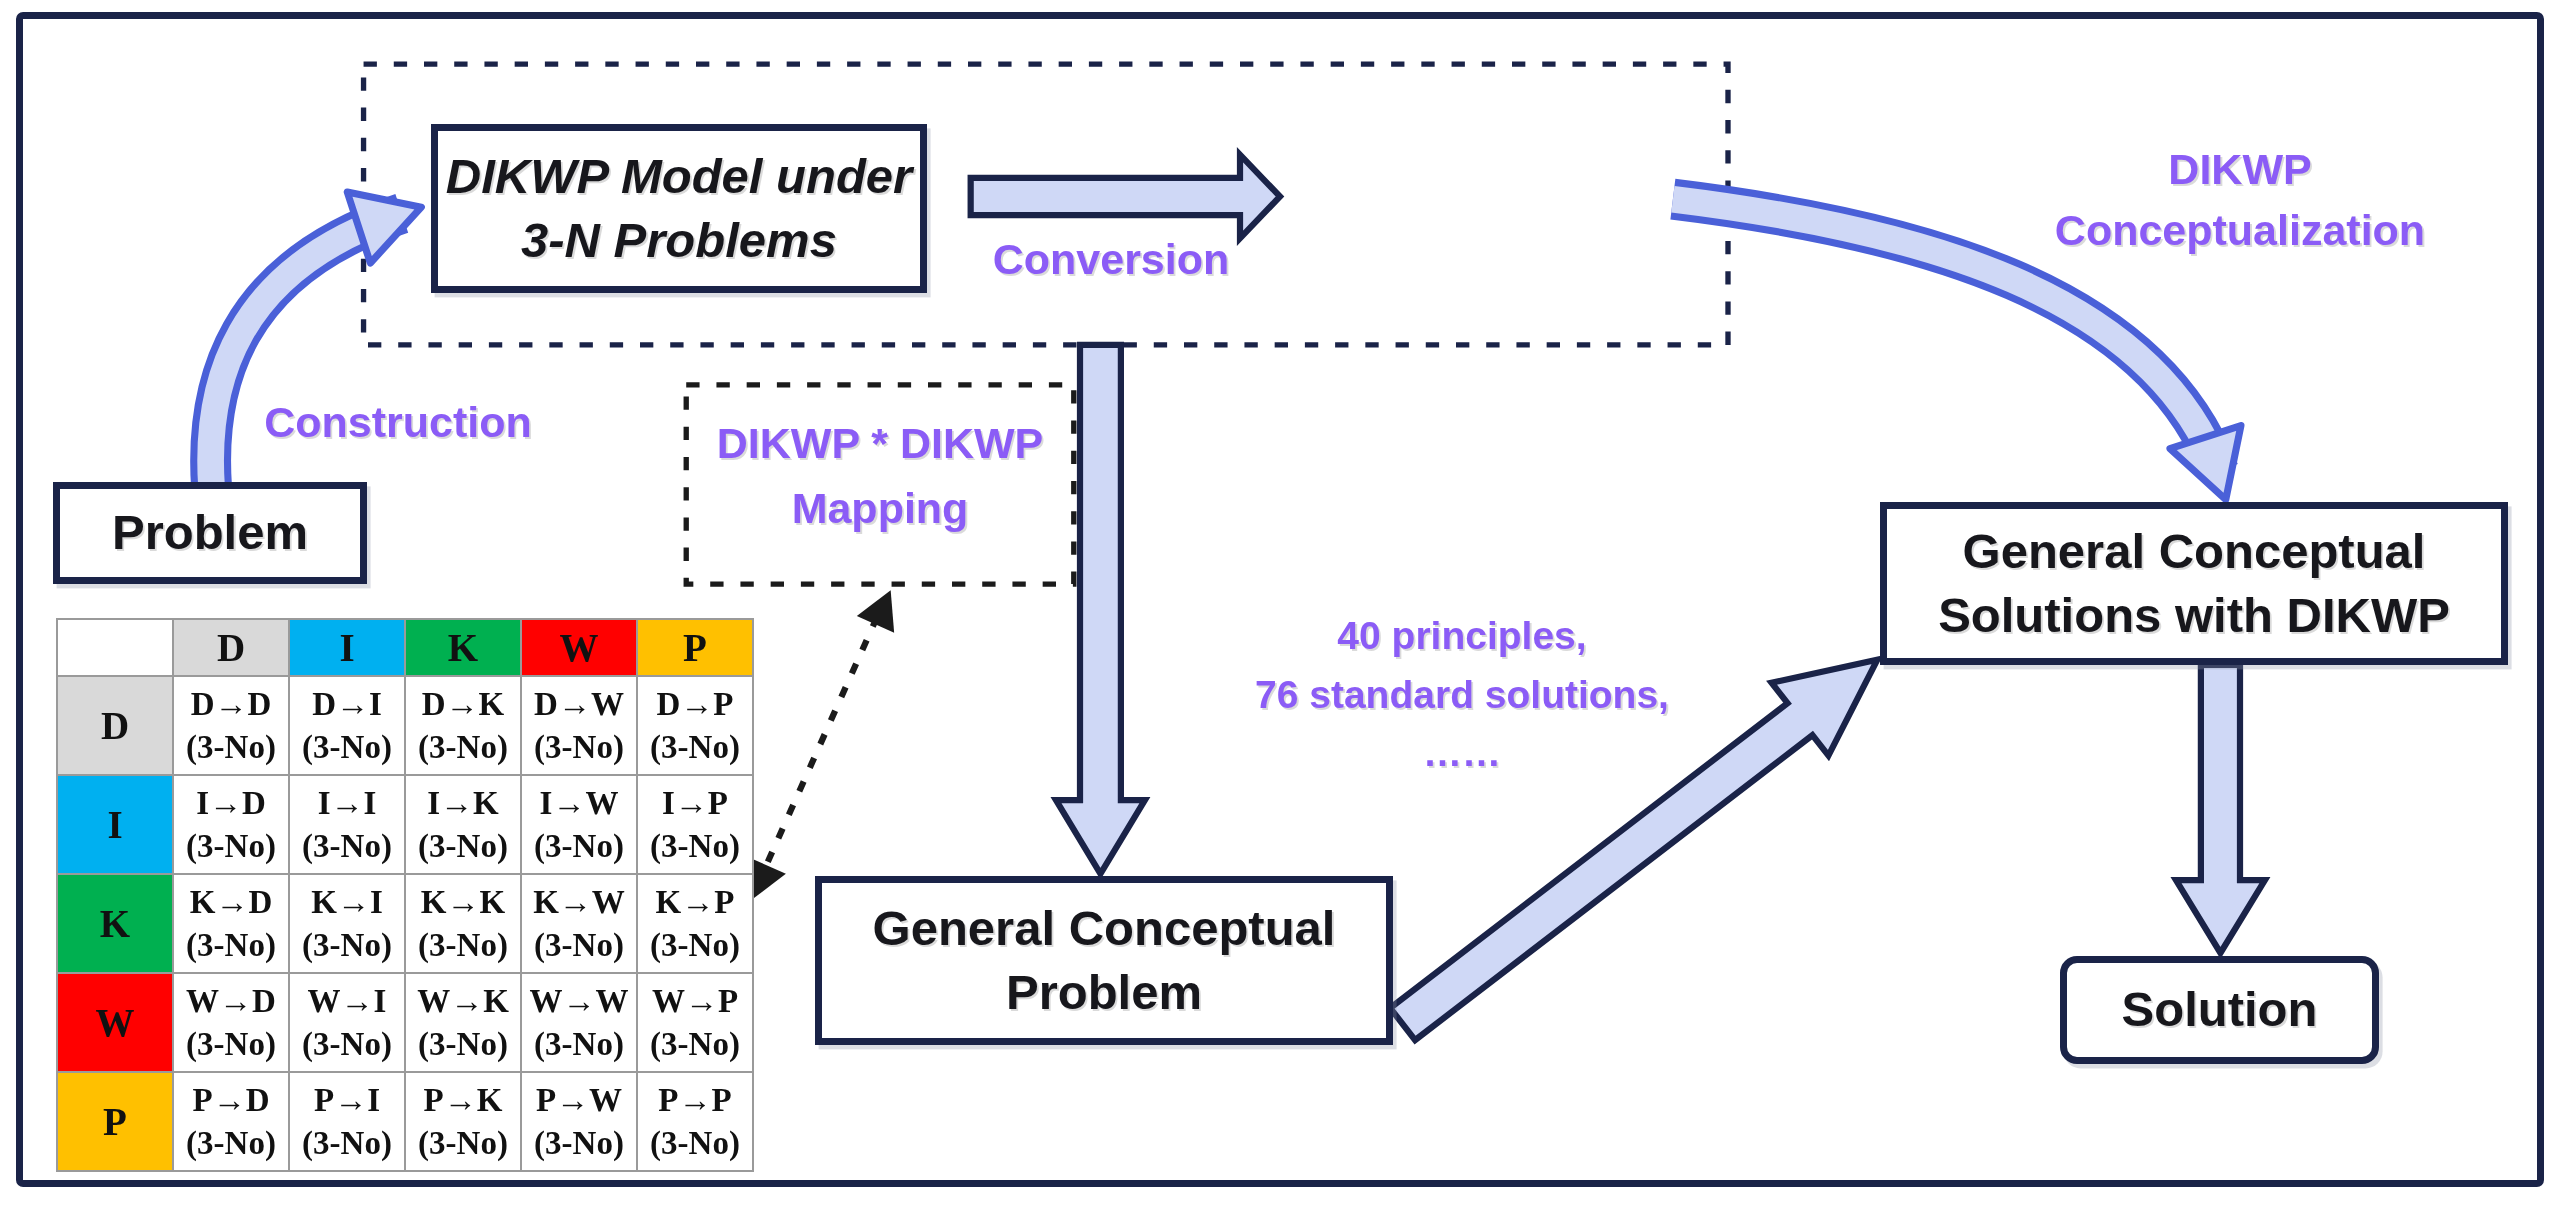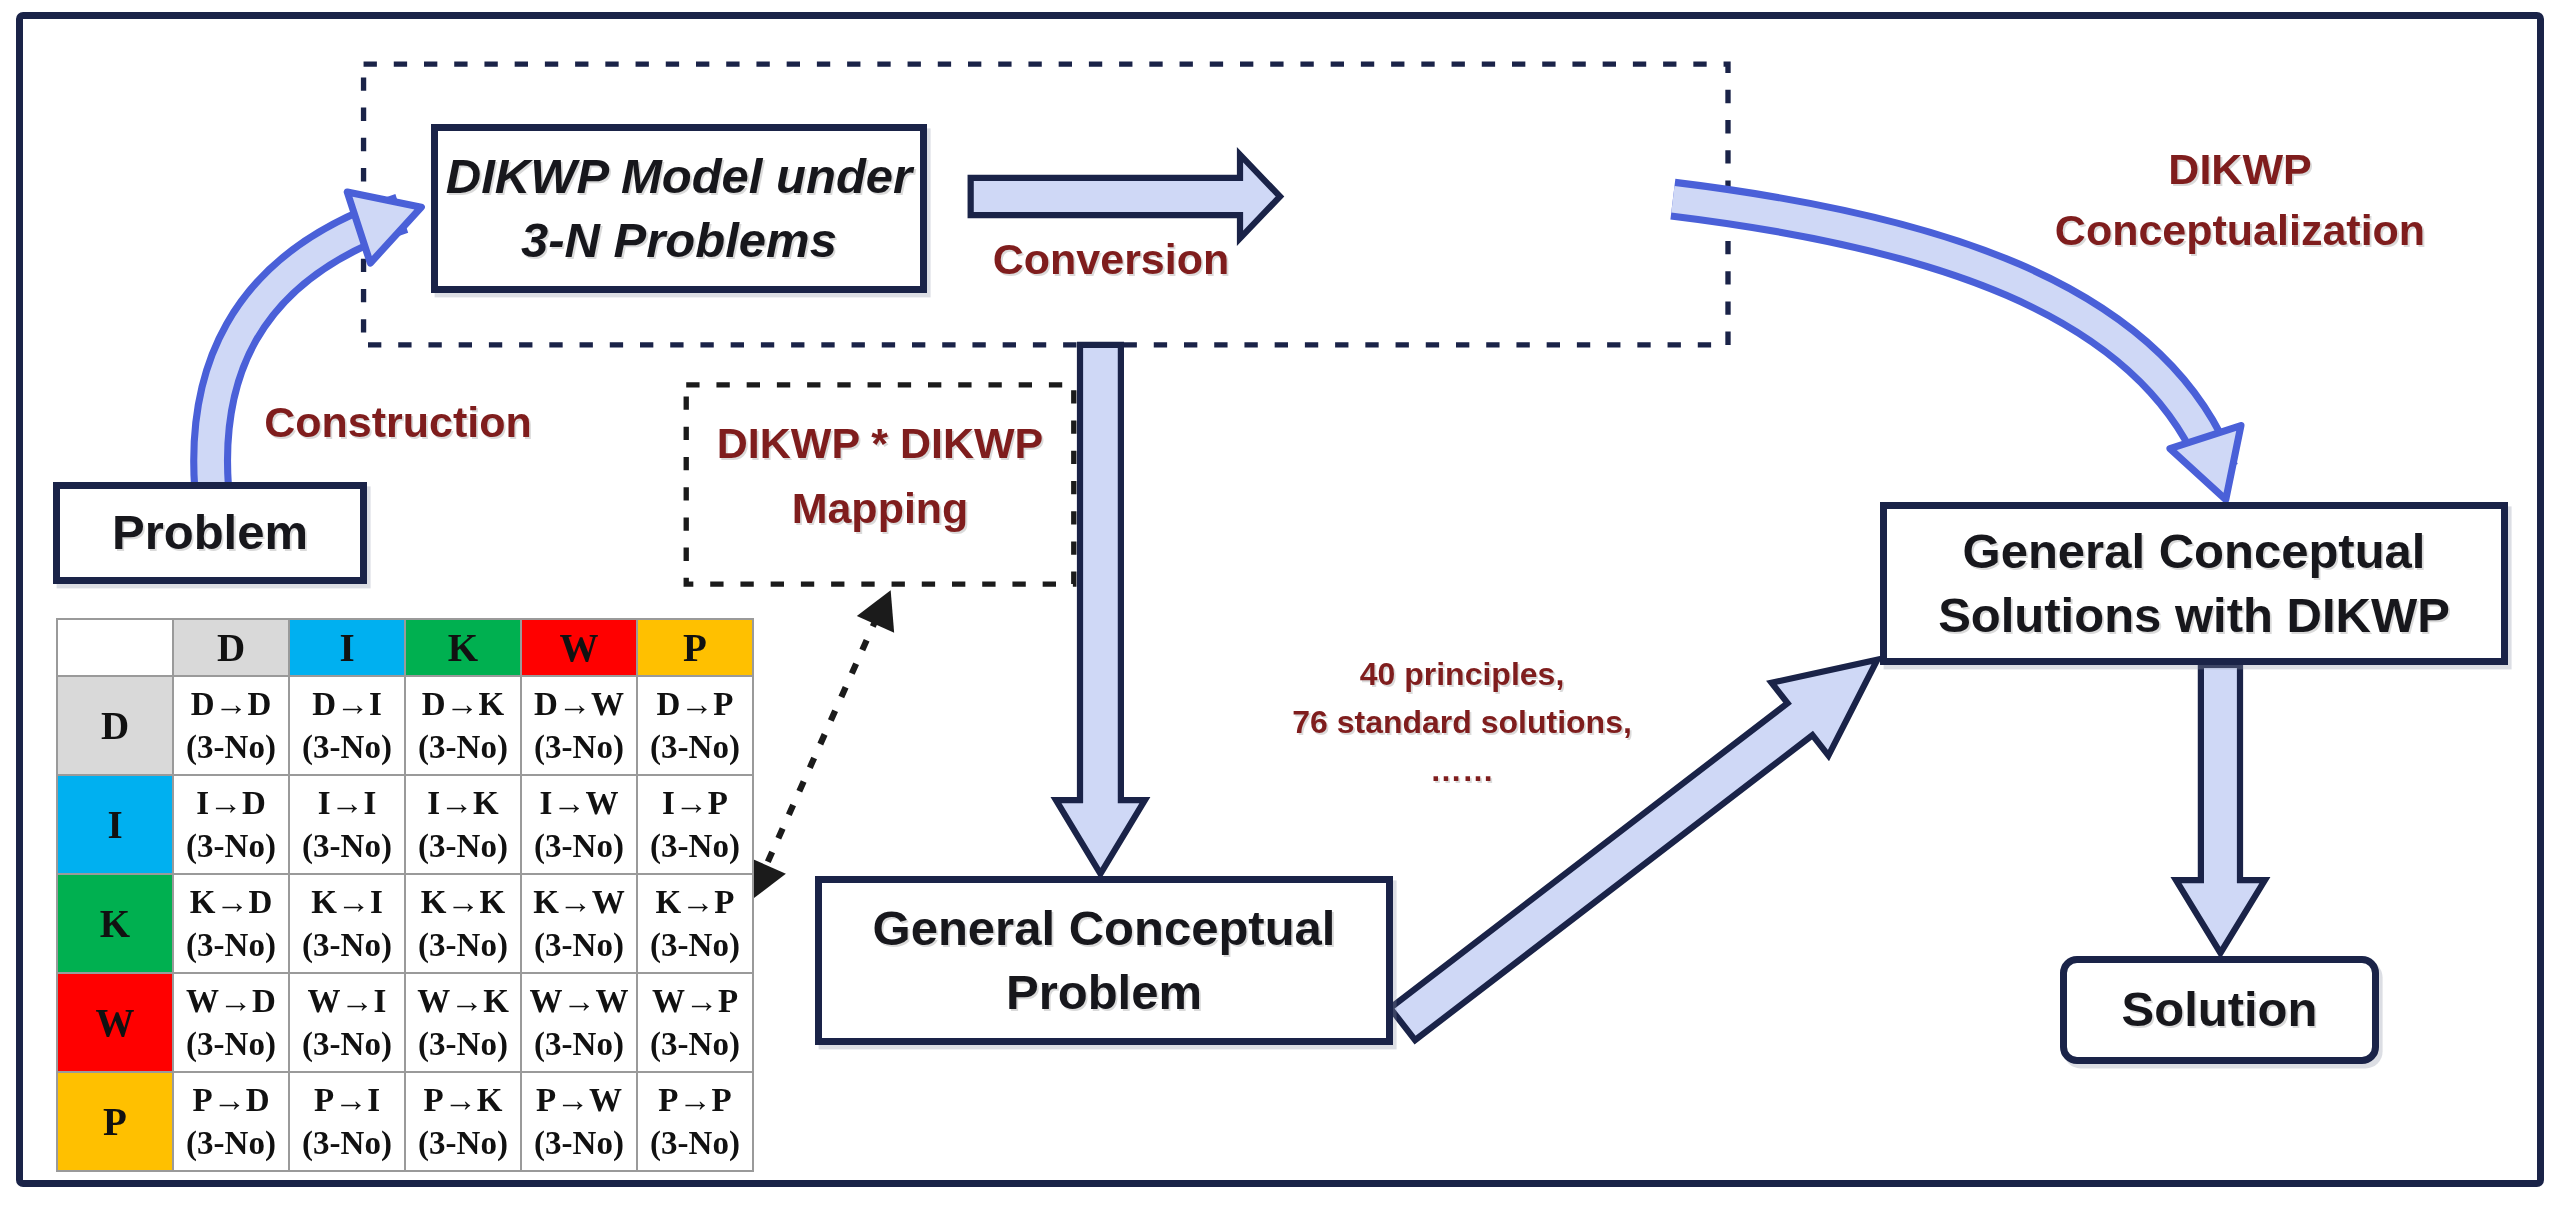--- a/index.html
+++ b/index.html
@@ -7,21 +7,21 @@
           font-family:"Liberation Sans",sans-serif;overflow:hidden;}
   .frame{position:absolute;left:16px;top:12.4px;width:2528px;height:1175px;
          border:7.1px solid var(--navy,#1a2348);border-radius:7.1px;box-sizing:border-box;}
   svg.layer{position:absolute;left:0;top:0;display:block;}
   .node{position:absolute;display:flex;align-items:center;justify-content:center;
         text-align:center;background:#ffffff;border:7.1px solid var(--navy,#1a2348);
         color:#17171c;font-weight:bold;font-size:49px;line-height:1.3;
         white-space:pre-line;box-sizing:border-box;
         box-shadow:3.6px 4.4px 0 rgba(140,145,165,.30);
         text-shadow:1.8px 1.8px 0 rgba(150,150,150,.35);}
-  .lbl{position:absolute;text-align:center;color:#7f1d1d;font-weight:bold;
+  .lbl{position:absolute;text-align:center;color:#8b5cf6;font-weight:bold;
        font-size:43px;line-height:1.45;white-space:pre-line;
        text-shadow:1.8px 1.8px 0 rgba(150,150,150,.35);}
   
   .block{fill:var(--arrow-fill,#cfd8f6);stroke:var(--navy,#1a2348);stroke-width:7;stroke-linejoin:miter;}
   .band-u{fill:none;stroke:var(--curve-edge,#4a60d8);stroke-width:46;}
   .band-o{fill:none;stroke:var(--arrow-fill,#cfd8f6);stroke-width:30;}
   .chead{fill:var(--arrow-fill,#cfd8f6);stroke:var(--curve-edge,#4a60d8);stroke-width:8;stroke-linejoin:round;}
   .dashrect{fill:none;stroke:var(--navy,#1a2348);stroke-width:6;stroke-dasharray:15 19;}
   .dashrect.black{stroke:var(--ink,#1b1b1b);}
   .dotline{fill:none;stroke:var(--ink,#1b1b1b);stroke-width:7;stroke-dasharray:12 17;}
@@ -95,21 +95,21 @@
     <span>Solution</span>
   </div>
 
   <div class="lbl" style="left:942px;top:228px;width:338px;">Conversion</div>
 
   <div class="lbl" style="left:220px;top:391px;width:356px;">Construction</div>
 
   <div class="lbl" style="left:695px;top:411px;width:370px;line-height:1.5;">DIKWP * DIKWP
 Mapping</div>
 
-  <div class="lbl" style="left:1231px;top:650px;width:462px;font-size:32px;line-height:1.5;">40 principles,
+  <div class="lbl" style="left:1231px;top:607px;width:462px;font-size:39px;line-height:1.5;">40 principles,
 76 standard solutions,
 ……</div>
 
   <div class="lbl" style="left:1991px;top:139px;width:498px;line-height:1.42;">DIKWP
 Conceptualization</div>
 
 
   <div class="matrix">
     <table>
         <thead>

